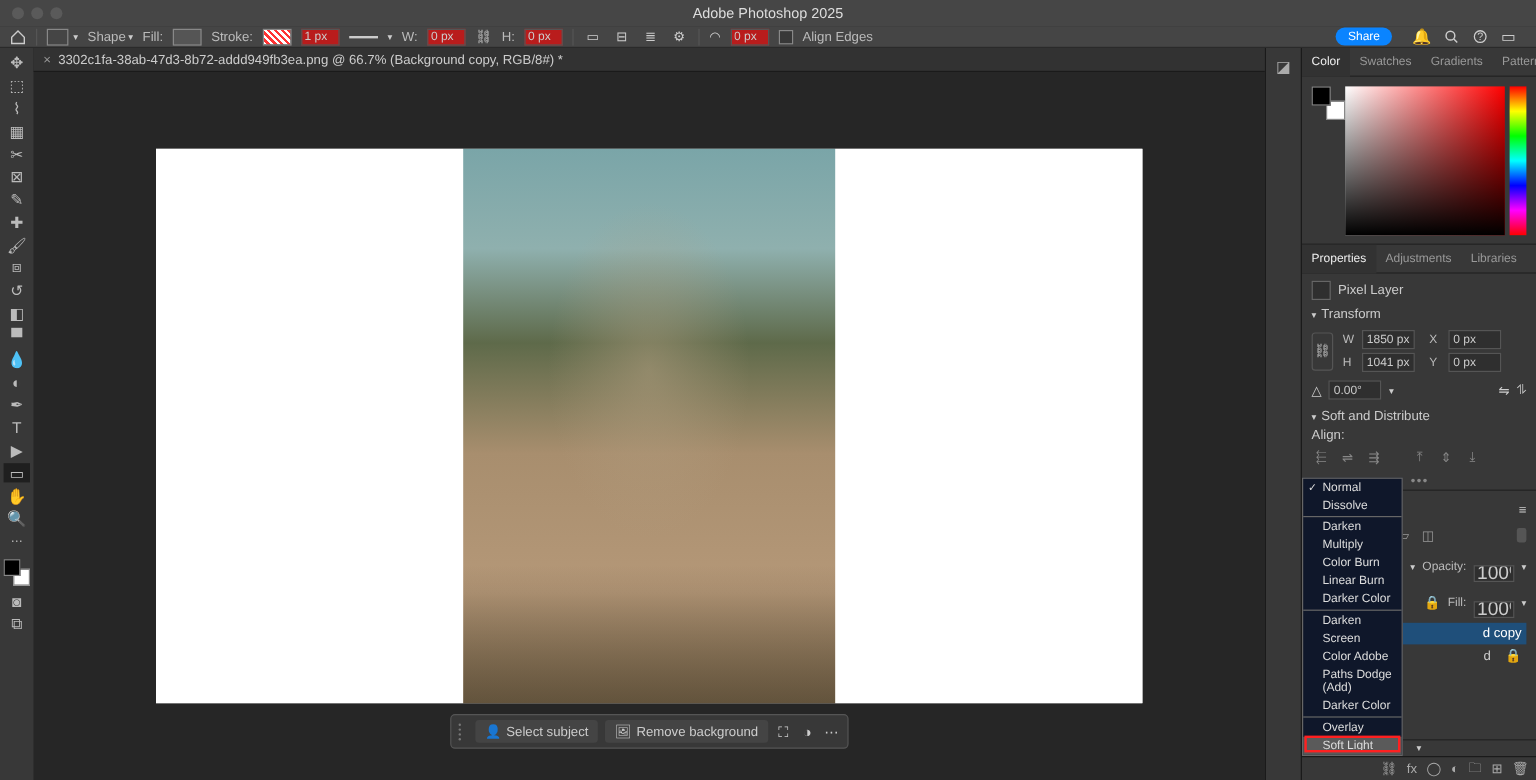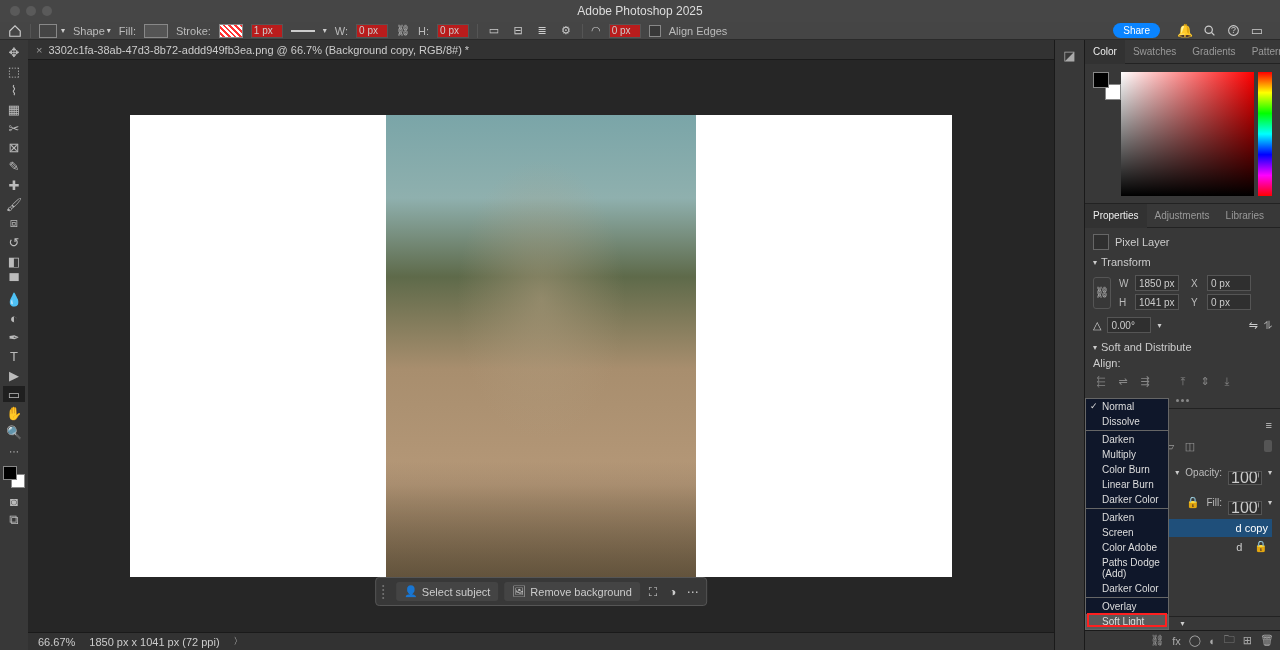--- a/index.html
+++ b/index.html
@@ -218,25 +218,20 @@
         </div>
         <div class="ctxbtn">
           <span>🖼</span>
           <span>Remove background</span>
         </div>
         <div class="ctxicon">⛶</div>
         <div class="ctxicon">◑</div>
         <div class="ctxicon">⋯</div>
       </div>
     </div>
-    <div class="status">
-      <span>66.67%</span>
-      <span>1850 px x 1041 px (72 ppi)</span>
-      <span style="font-size:9px">〉</span>
-    </div>
   </div>
 
   <div class="midcol">
     <div style="font-size:13px;color:#aaa">◪</div>
   </div>
 
   <div class="rpan">
     <div class="ptabs section">
       <div class="ptab on">Color</div>
       <div class="ptab">Swatches</div>

